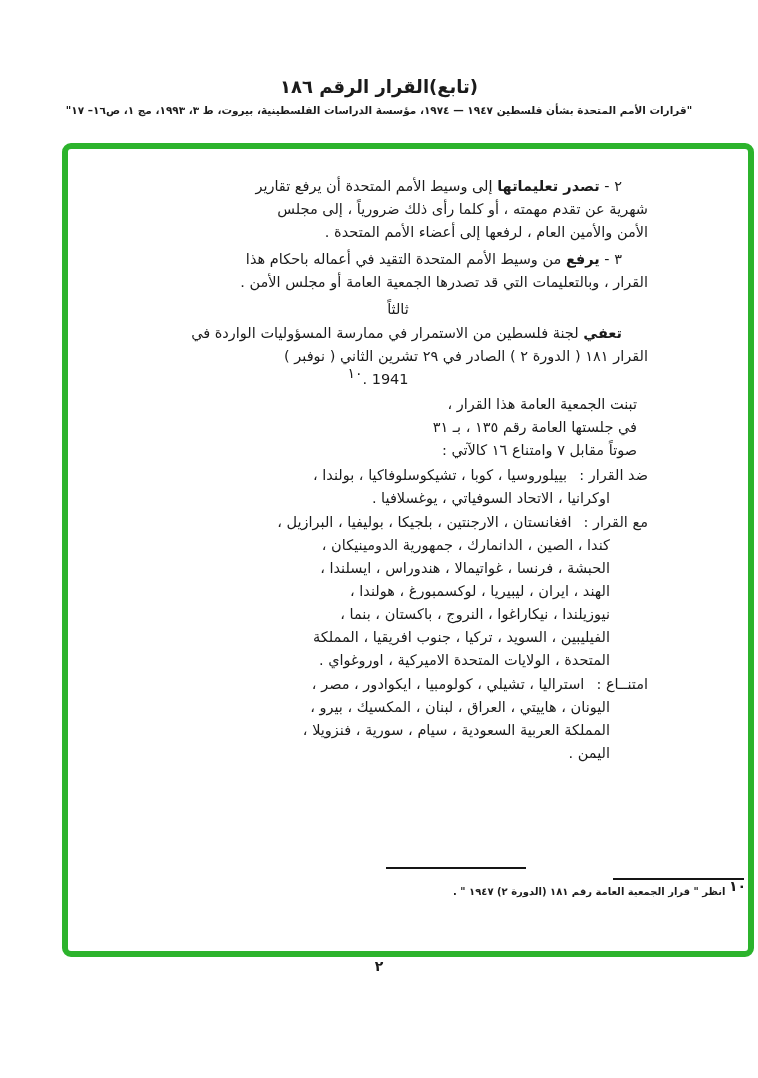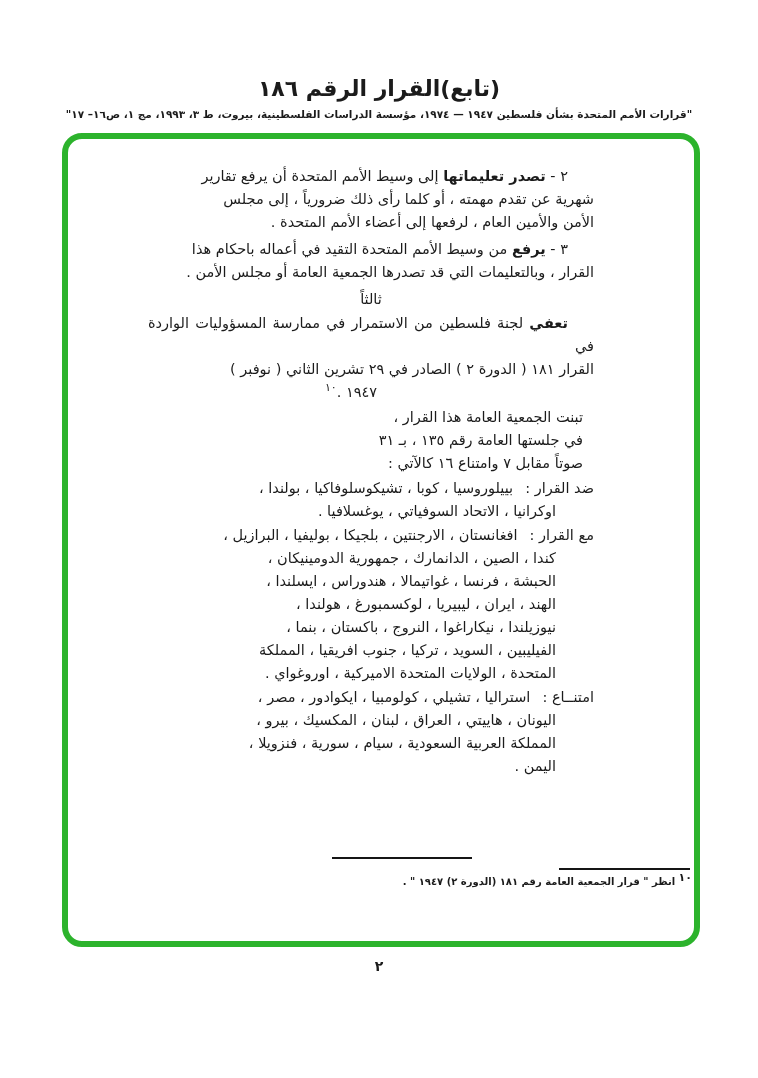--- a/index.html
+++ b/index.html
@@ -1,37 +1,37 @@
 <!DOCTYPE html>
 <html lang="ar"><head>
 <meta charset="utf-8">
 <style>
   html,body{margin:0;padding:0;}
   body{
     width:758px;height:1078px;position:relative;background:#ffffff;
     font-family:"DejaVu Sans", sans-serif;color:#1b1b1b;overflow:hidden;
   }
   .hdr{position:absolute;top:76px;left:0;right:0;text-align:center;direction:rtl;}
-  .hdr-title{font-size:22px;font-weight:bold;letter-spacing:0;}
+  .hdr-title{font-size:18px;font-weight:bold;letter-spacing:0;}
   .hdr-cite{font-size:10.5px;font-weight:bold;margin-top:7px;}
   .frame{
-    position:absolute;left:62px;top:133px;width:638px;height:814px;
-    box-sizing:border-box;border:6px solid #2cb32c;border-radius:20px;
+    position:absolute;left:62px;top:143px;width:692px;height:814px;
+    box-sizing:border-box;border:6px solid #2cb32c;border-radius:9px;
   }
   .content{
     position:absolute;top:26px;right:100px;left:80px;
     direction:rtl;text-align:justify;font-size:14.5px;line-height:23px;
   }
   .clause{margin:0 0 4px 0;text-indent:26px;}
   .b{font-weight:bold;}
   .pl{white-space:pre-line;}
   .heading{margin:1px 0;text-align:center;text-indent:0;}
   .exempt{margin:0;text-indent:26px;}
   .year-line{text-align:center;margin:0 40px 2px 0;}
-  sup{font-size:11px;line-height:0;}
+  sup{font-size:14px;line-height:0;}
   .adoption{margin:2px 11px 2px 0;text-align:right;}
   .vote-row{margin:1px 38px 1px 0;text-indent:-38px;}
   .vote-label{margin-left:12px;}
   .sep{position:absolute;background:#151515;height:2px;}
   .sep-center{top:718px;right:222px;width:140px;}
   .sep-right{top:729px;right:4px;width:131px;}
   .footnote{
     position:absolute;top:735px;right:2px;left:60px;direction:rtl;text-align:right;
     font-size:10px;font-weight:bold;line-height:16px;
   }
@@ -57,21 +57,21 @@
 
     <p class="clause"><span>٣ -</span> <span class="b">يرفع</span><span class="pl"> من وسيط الأمم المتحدة التقيد في أعماله باحكام هذا
 القرار ، وبالتعليمات التي قد تصدرها الجمعية العامة أو مجلس الأمن .</span></p>
 
 
     <p class="heading">ثالثاً</p>
 
     <p class="exempt"><span class="b">تعفي</span><span class="pl"> لجنة فلسطين من الاستمرار في ممارسة المسؤوليات الواردة في
 القرار ١٨١ ( الدورة ٢ ) الصادر في ٢٩ تشرين الثاني ( نوفبر )</span></p>
 
-    <p class="year-line"><span>١٩٤٧ .</span><sup>١٠</sup></p>
+    <p class="year-line"><span>1941 .</span><sup>١٠</sup></p>
 
     <p class="adoption"><span class="pl">تبنت الجمعية العامة هذا القرار ،
 في جلستها العامة رقم ١٣٥ ، بـ ٣١
 صوتاً مقابل ٧ وامتناع ١٦ كالآتي :</span></p>
 
     <p class="vote-row"><span class="vote-label">ضد القرار :</span><span class="pl">بييلوروسيا ، كوبا ، تشيكوسلوفاكيا ، بولندا ،
 اوكرانيا ، الاتحاد السوفياتي ، يوغسلافيا .</span></p>
 
     <p class="vote-row"><span class="vote-label">مع القرار :</span><span class="pl">افغانستان ، الارجنتين ، بلجيكا ، بوليفيا ، البرازيل ،
 كندا ، الصين ، الدانمارك ، جمهورية الدومينيكان ،

